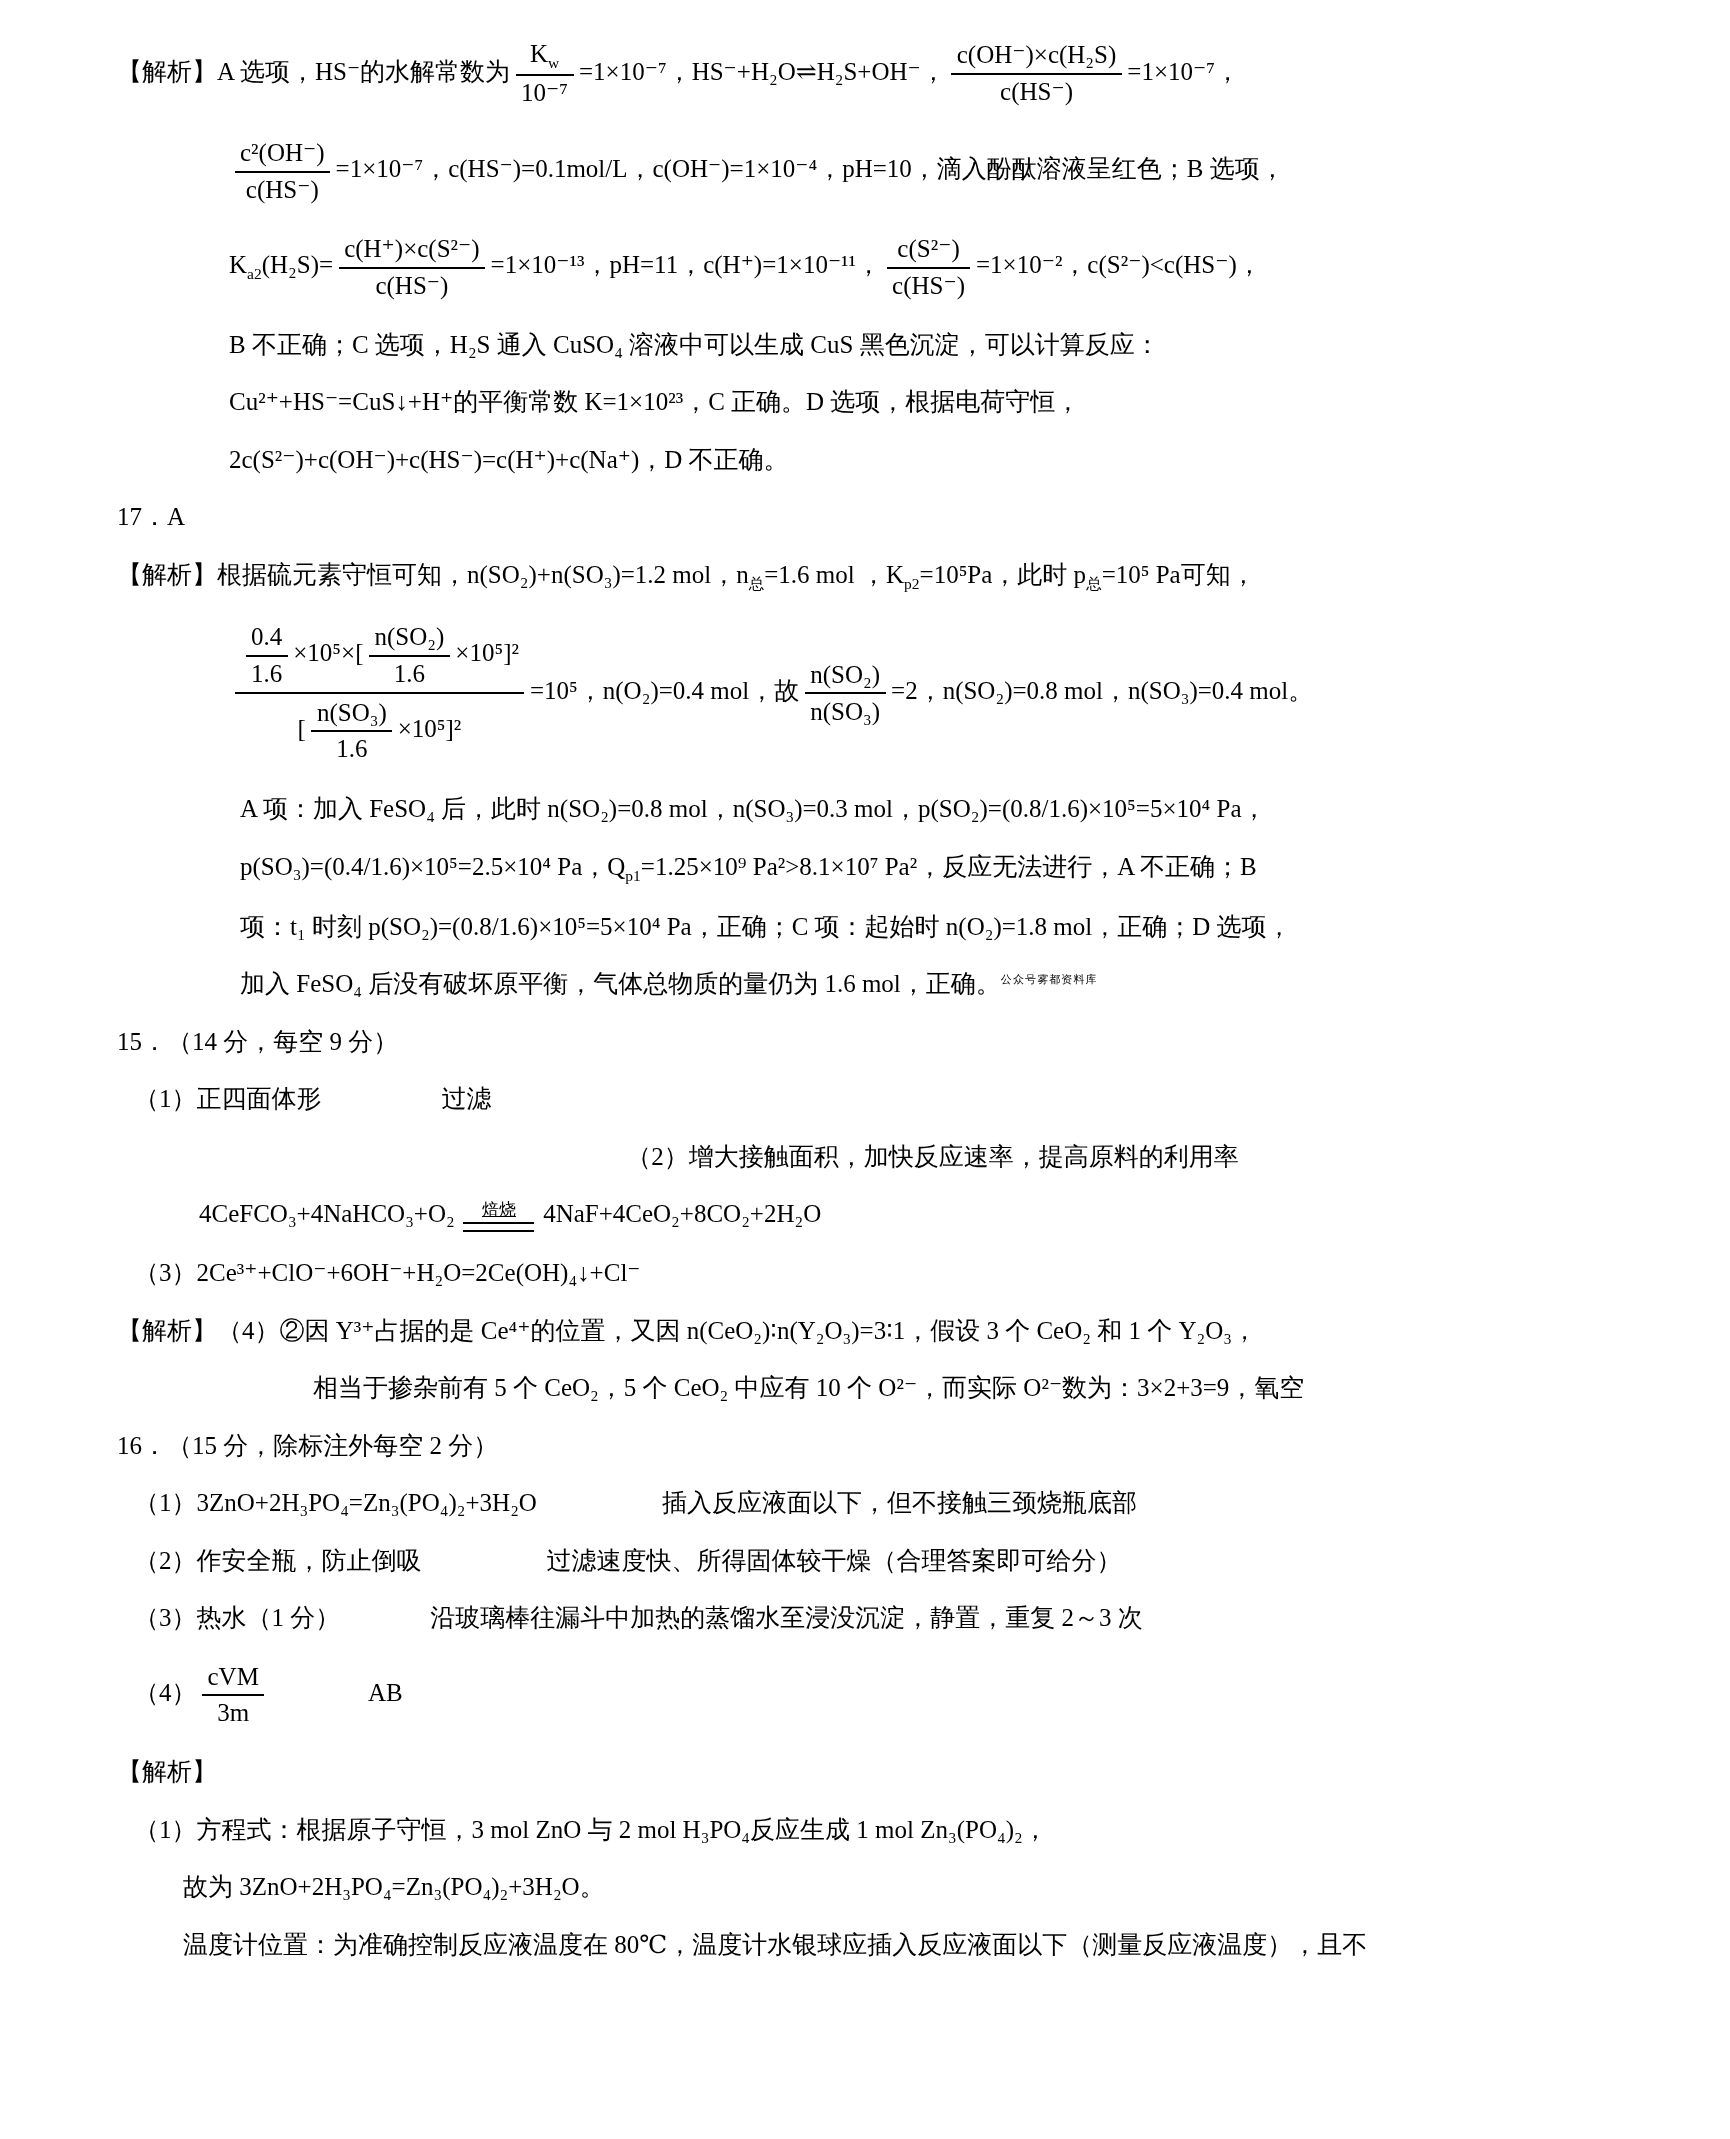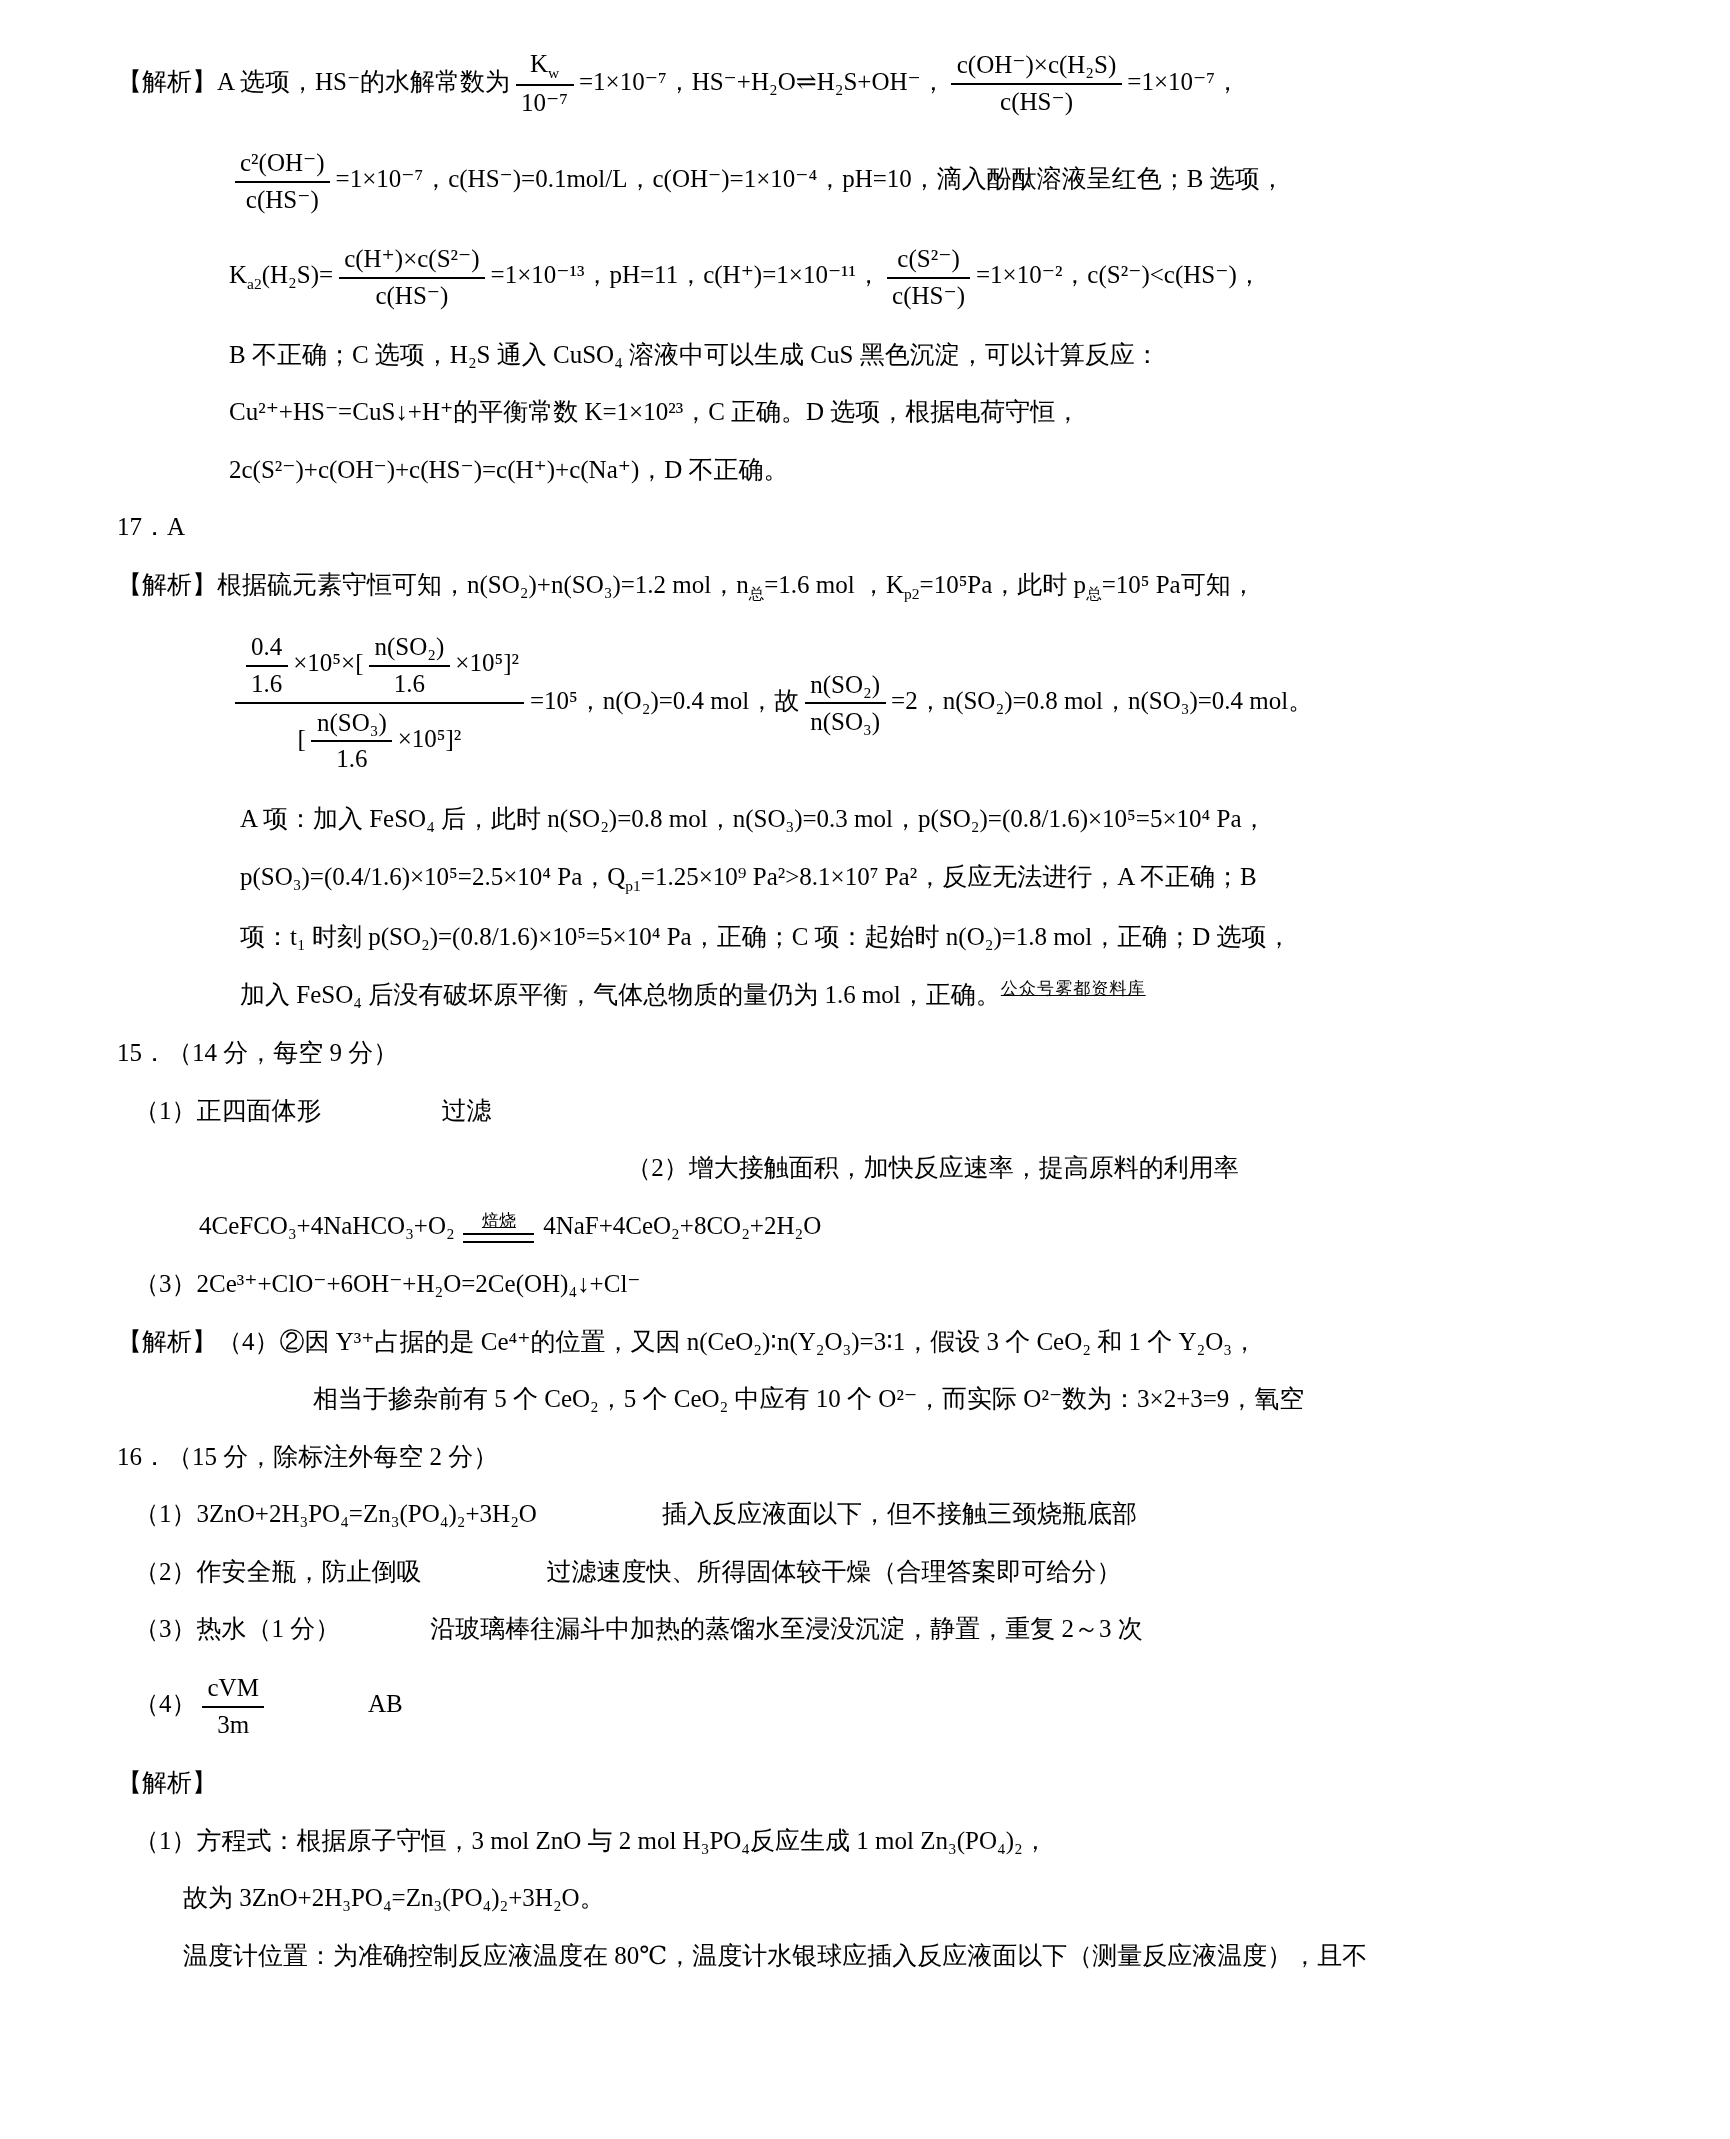--- a/index.html
+++ b/index.html
@@ -1,25 +1,25 @@
 <!DOCTYPE html>
 <html style="font-size:8.7px"><head>
 <meta charset="utf-8">
 <style>
   html,body{margin:0;padding:0;}
   body{
     width:1731px;height:2140px;background:#ffffff;color:#000000;
     font-family:"Liberation Serif","DejaVu Serif",serif;
     font-size:25px;overflow:hidden;
   }
-  #doc{padding-top:22px;}
+  #doc{padding-top:12px;}
   .line{line-height:1.3;margin:25px 0;white-space:nowrap;}
   sub{font-size:0.62em;}
   sup{font-size:0.62em;}
-  sup.watermark{font-size:17px;letter-spacing:1.1px;text-decoration:underline;}
+  sup.watermark{font-size:11px;letter-spacing:1.1px;}
   .frac{display:inline-block;text-align:center;vertical-align:middle;margin:0 5.5px;}
   .frac > .num{display:block;border-bottom:2.2px solid #000;padding:1.1px 5.5px;}
   .frac > .den{display:block;padding:1.1px 5.5px;}
   .over{display:inline-block;text-align:center;vertical-align:middle;margin:0 8.7px;}
   .over-top{display:block;font-size:0.68em;line-height:1.1;text-decoration:underline;}
   .dbl-eq{display:block;width:71px;height:6.5px;border-top:2.2px solid #000;border-bottom:2.2px solid #000;margin-top:2.2px;}
   .gap{display:inline-block;height:0.5px;}
 </style>
 </head>
 <body>

